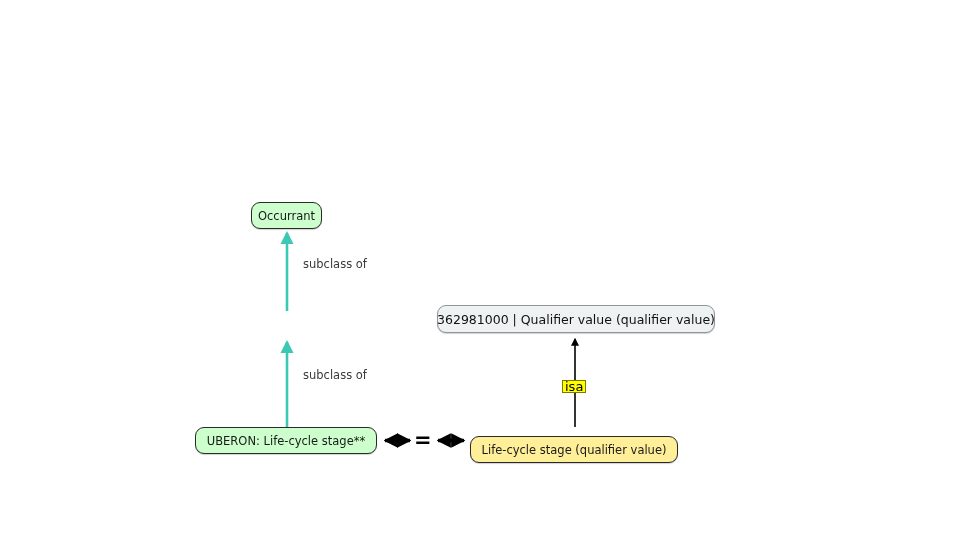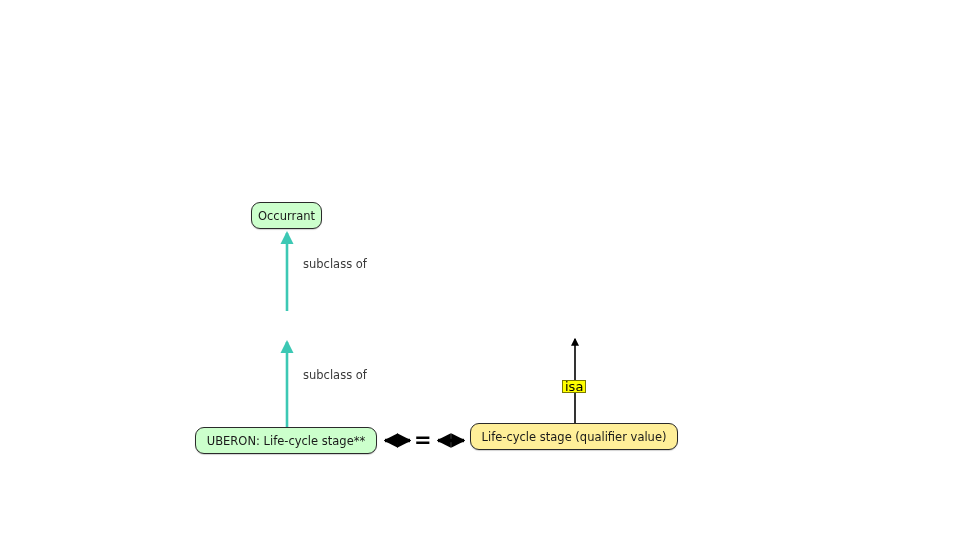--- a/index.html
+++ b/index.html
@@ -80,21 +80,21 @@
   }
   .node.snomed-child {
     background: #ffef99;
     border: 1.3px solid #2a2a2a;
   }
 
   #node-occurrant    { left: 251px; top: 202px; width: 71px;  height: 27px; }
   #node-bfo          { left: 213px; top: 311px; width: 146px; height: 27px; }
   #node-uberon       { left: 195px; top: 427px; width: 182px; height: 27px; }
   #node-qualifier    { left: 437px; top: 305px; width: 278px; height: 28px; }
-  #node-lifecycle    { left: 470px; top: 423px; width: 208px; height: 27px; }
+  #node-lifecycle    { left: 470px; top: 436px; width: 208px; height: 27px; }
 
   
   .edge-label {
     position: absolute;
     font-family: "DejaVu Sans", sans-serif;
     font-size: 11.5px;
     color: #3a3a3a;
     white-space: nowrap;
     background: #ffffff;
     padding: 0 3px;
@@ -159,20 +159,21 @@
       <line x1="385" y1="440.5" x2="410" y2="440.5" stroke="#000000" stroke-width="3.4" marker-start="url(#arrow-black-fat)" marker-end="url(#arrow-black-fat)"></line>
 
       <line x1="438" y1="440.5" x2="464" y2="440.5" stroke="#000000" stroke-width="3.4" marker-start="url(#arrow-black-fat)" marker-end="url(#arrow-black-fat)"></line>
     </svg>
 
     <div class="node obo" id="node-occurrant">Occurrant</div>
 
 
     <div class="node obo" id="node-uberon">UBERON: Life-cycle stage**</div>
 
+    <div class="node snomed-parent" id="node-qualifier">362981000 | Qualifier value (qualifier value)</div>
 
     <div class="node snomed-child" id="node-lifecycle">Life-cycle stage (qualifier value)</div>
 
     <div class="edge-label" id="label-subclass-1">subclass of</div>
 
     <div class="edge-label" id="label-subclass-2">subclass of</div>
 
     <div id="label-isa">isa</div>
 
     <div id="equals-sign">=</div>

